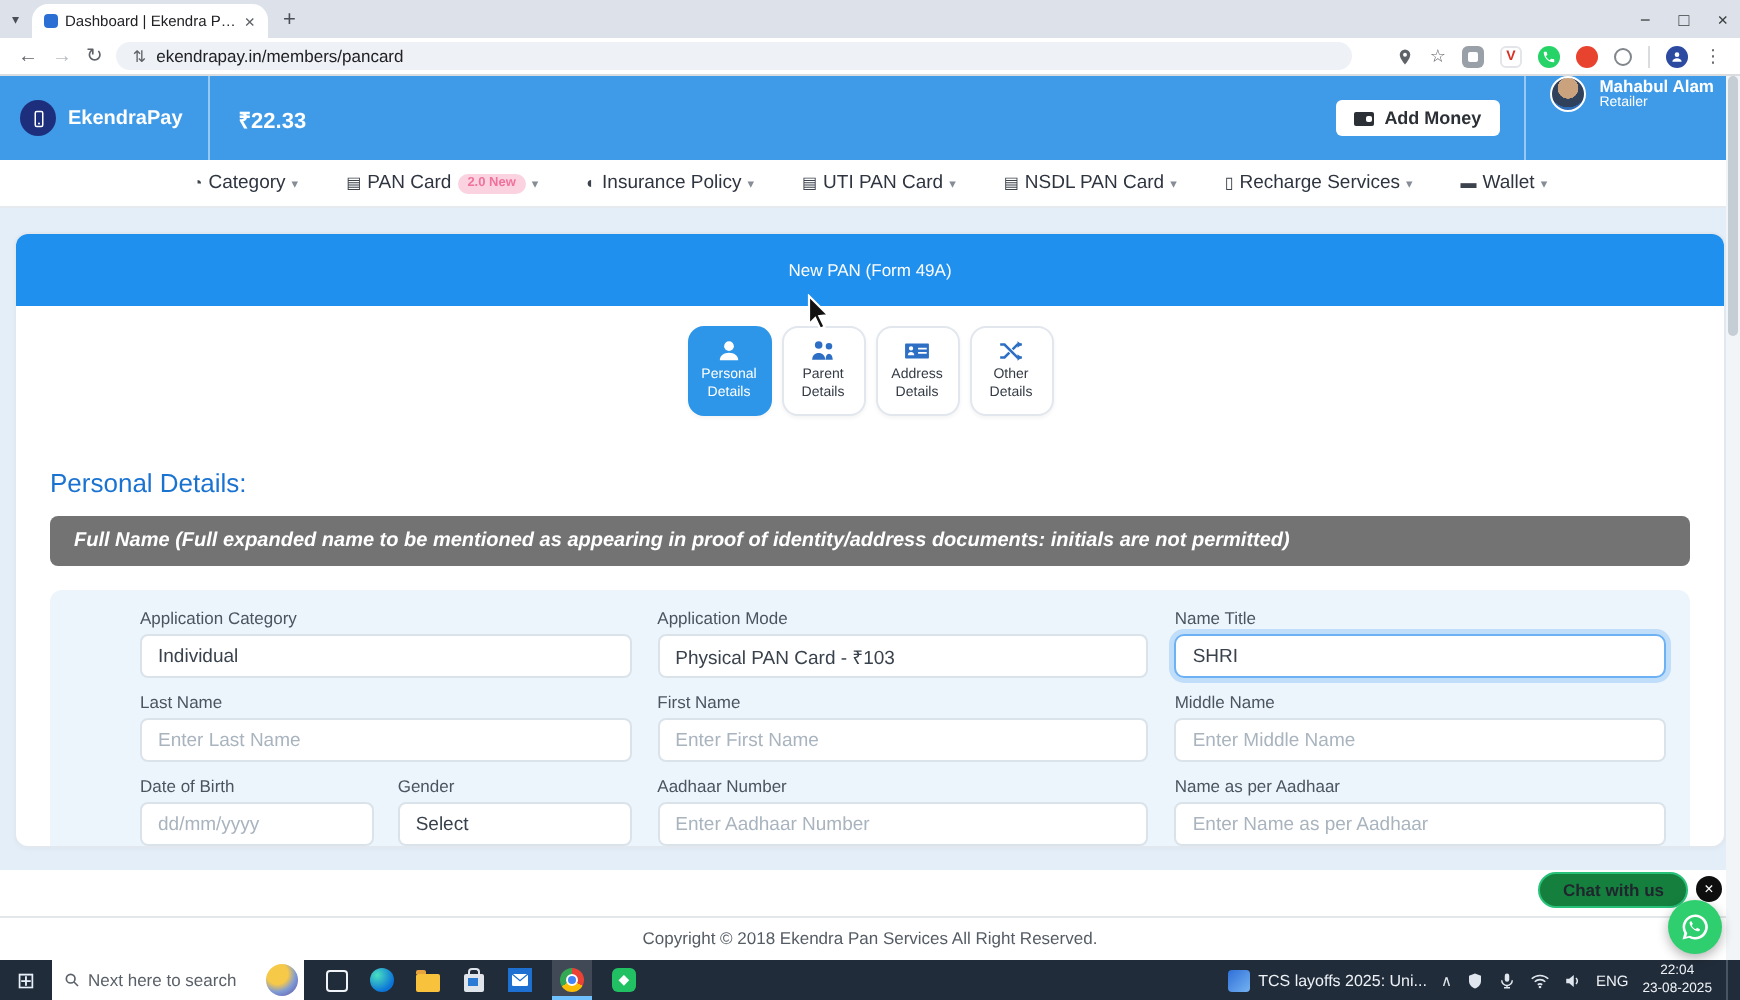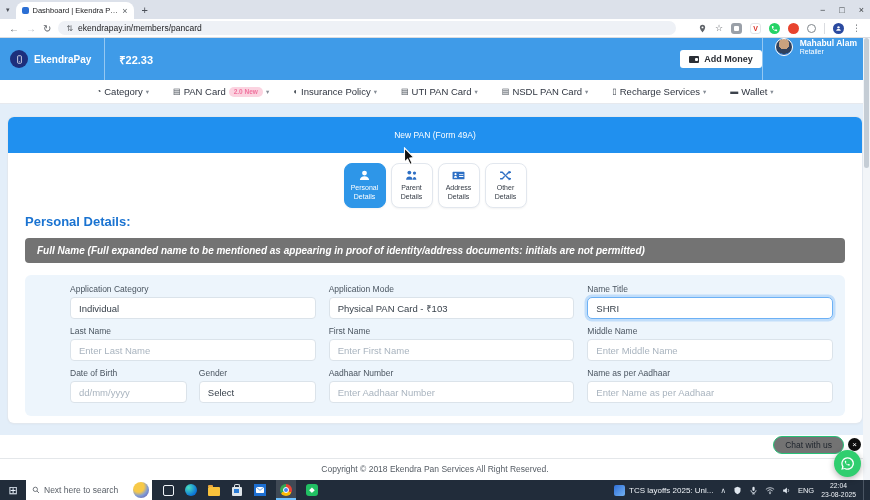--- a/index.html
+++ b/index.html
@@ -34,21 +34,21 @@
   .kebab { font-size:9px; color:#5f6368; }
 
   
   .app-header { height:42px; background:#3f9be8; display:flex; align-items:center; color:#fff; flex:none; }
   .brand { display:flex; align-items:center; gap:6px; padding:0 13px 0 10px; height:100%; }
   .brand-logo { width:18px; height:18px; border-radius:50%; background:#1d2f7c; display:flex; align-items:center; justify-content:center; flex:none; }
   .brand-name { font-size:10px; font-weight:bold; }
   .hdr-divider { width:1px; height:100%; background:rgba(255,255,255,.45); }
   .balance { font-size:11px; font-weight:bold; padding-left:14px; }
   .hdr-spacer { flex:1; }
-  .add-money { background:#fff; color:#2b2f36; font-size:9px; font-weight:bold; border:none; border-radius:3px; padding:4px 9px; display:flex; align-items:center; gap:5px; margin-right:0; }
+  .add-money { background:#fff; color:#2b2f36; font-size:9px; font-weight:bold; border:none; border-radius:3px; padding:4px 9px; display:flex; align-items:center; gap:5px; margin-right:12px; }
   .wallet-glyph { width:10px; height:7px; background:#2b2f36; border-radius:1px; position:relative; }
   .wallet-glyph::after { content:""; position:absolute; right:1px; top:2px; width:3px; height:3px; background:#fff; border-radius:1px; }
   .user-chip { display:flex; align-items:flex-start; gap:7px; padding:0 12px; height:100%; border-left:1px solid rgba(255,255,255,.45); border-right:1px solid rgba(255,255,255,.45); }
   .avatar { width:18px; height:18px; border-radius:50%; background:radial-gradient(circle at 50% 32%, #caa27e 0 38%, #30415c 39% 70%, #2e6bb5 71%); border:1px solid #fff; flex:none; }
   .user-name { font-size:8.5px; font-weight:bold; line-height:1.2; }
   .user-role { font-size:7px; line-height:1.1; }
 
   
   .app-nav { height:24px; background:#fff; border-bottom:1px solid #e6e9ee; display:flex; align-items:center; justify-content:center; gap:24px; flex:none; }
   .nav-item { display:flex; align-items:center; gap:3px; font-size:9.5px; color:#2f3540; font-weight:500; }
@@ -59,37 +59,37 @@
   
   .content { background:#e3eef9; padding:13px 8px 12px; flex:none; }
   .card { background:#fff; border-radius:6px; box-shadow:0 0 0 1px #e2e8ef, 0 1px 3px rgba(0,0,0,.05); height:306px; display:flex; flex-direction:column; overflow:hidden; }
   .card-titlebar { height:36px; background:#2090ef; color:#fff; font-size:8.5px; font-weight:500; display:flex; align-items:center; padding:16px 12px; flex:none;justify-content:center; }
   .steps { display:flex; justify-content:center; gap:5px; padding:10px 0 2px; flex:none; }
   .step { width:42px; height:45px; background:#fff; border:1px solid #e2e7ee; border-radius:8px; display:flex; flex-direction:column; align-items:center; justify-content:center; gap:2px; font-size:7px; line-height:1.25; color:#333a44; text-align:center; box-shadow:0 1px 2px rgba(0,0,0,.05); }
   .step .s-ico { color:#2d6fc4; height:13px; display:flex; align-items:center; }
   .step.active { background:#2e96e8; border-color:#2e96e8; color:#fff; }
   .step.active .s-ico { color:#fff; }
   .card-body { padding:4px 17px 0; flex:1; display:flex; flex-direction:column; }
-  .section-heading { color:#1a73d1; font-weight:bold; font-size:13px; margin:0 0 9px; }
+  .section-heading { color:#1a73d1; font-weight:normal; font-size:13px; margin:20px 0 9px; }
   .alert-banner { background:#737373; color:#fff; font-size:10px; font-weight:bold; border-radius:4px; padding:7px 12px;font-style:italic; }
   .form-panel { background:#edf5fc; border-radius:6px; margin-top:12px; padding:9px 12px 13px; }
   .form-row { display:grid; grid-template-columns:1fr 1fr 1fr; column-gap:13px; margin-top:7px;margin-left:33px; }
   .form-row:first-child { margin-top:0; }
   .split-cell { display:grid; grid-template-columns:1fr 1fr; column-gap:12px; }
   .field label { display:block; font-size:8.5px; color:#4a5560; margin-bottom:3px; }
   .field input { width:100%; height:22px; background:#fff; border:1px solid #dbe3ea; border-radius:4px; font-size:9.5px; color:#39424c; padding:0 8px; font-family:inherit; outline:none; }
   .field input::placeholder { color:#a9b4bf; }
   .field input.focused { border:1px solid #6db1f5; box-shadow:0 0 0 2.5px rgba(109,177,245,.35); border-radius:5px; }
   .next-row { display:flex; justify-content:flex-end; margin-top:auto; padding:12px 0 14px; }
   .next-btn { background:#1583e9; color:#fff; border:none; border-radius:4px; font-size:9.5px; font-weight:500; padding:6px 11px; display:flex; align-items:center; gap:5px; font-family:inherit; }
   .next-chevron { font-size:10px; font-weight:bold; }
 
   
   .bottom-area { flex:1; background:#fff; position:relative; }
-  .chat-pill { position:absolute; top:1px; right:26px; background:#737373; border:1.5px solid #27c178; border-radius:12px; padding:3px 11px; font-size:8.5px; font-weight:400; color:#20262e; }
+  .chat-pill { position:absolute; top:1px; right:26px; background:#15803d; border:1.5px solid #27c178; border-radius:12px; padding:3px 11px; font-size:8.5px; font-weight:700; color:#20262e; }
   .chat-close { position:absolute; top:3px; right:9px; width:13px; height:13px; background:#0e0e0e; color:#fff; border-radius:50%; font-size:8px; display:flex; align-items:center; justify-content:center; }
   .whatsapp-btn { position:absolute; bottom:3px; right:9px; width:27px; height:27px; border-radius:50%; background:#2fce6f; display:flex; align-items:center; justify-content:center; box-shadow:0 2px 6px rgba(0,0,0,.3); z-index:6; }
   .footer-bar { position:absolute; left:0; right:0; bottom:0; border-top:1px solid #e4e7ea; background:#fff; text-align:center; font-size:8.5px; color:#555c64; padding:5px 0 6px; }
 
   
   .taskbar { height:20px; background:#212c3a; display:flex; align-items:center; color:#fff; flex:none; }
   .start-btn { width:26px; text-align:center; font-size:11px; color:#e8f0fa; }
   .tsearch { width:126px; height:20px; background:#fff; display:flex; align-items:center; gap:4px; padding:0 3px 0 6px; font-size:8.5px; color:#5a6068; }
   .tsearch-text { white-space:nowrap; }
   .weather-orb { margin-left:auto; width:16px; height:16px; border-radius:50%; background:radial-gradient(circle at 35% 30%, #f7c948 0 35%, #7f9bd6 60%, #5b4a9e 100%); flex:none; }

